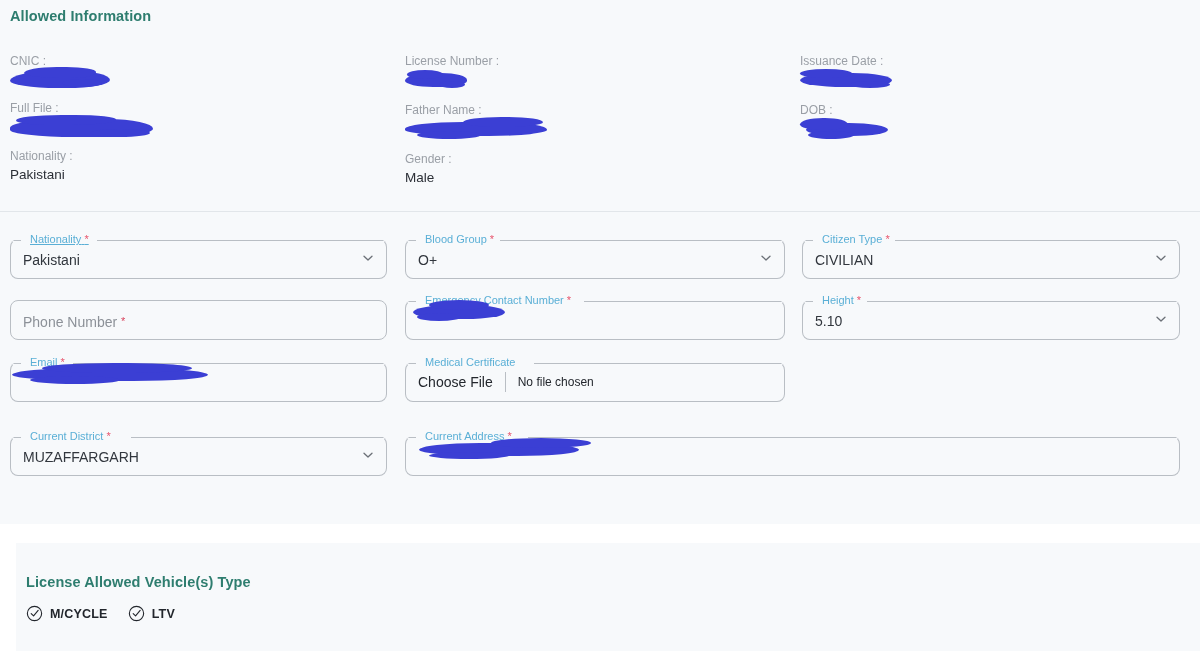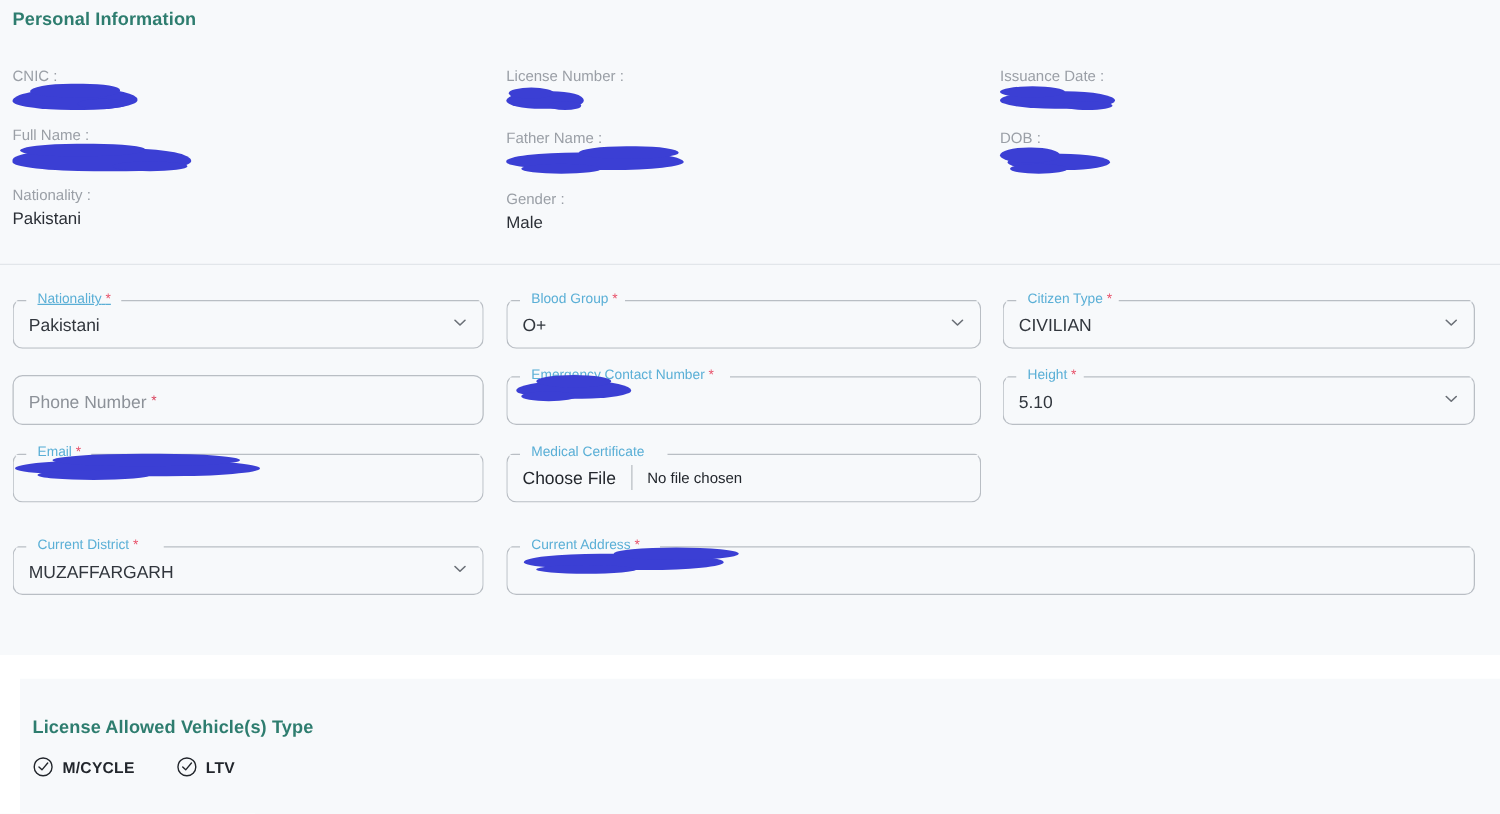--- a/index.html
+++ b/index.html
@@ -353,21 +353,21 @@
     position: absolute;
     left: 10px;
     top: 31px;
   }
   .vehicle-list {
     position: absolute;
     left: 10px;
     top: 62px;
     display: flex;
     align-items: center;
-    gap: 33px;
+    gap: 20px;
   }
   .vehicle-item {
     display: flex;
     align-items: center;
     gap: 7px;
   }
   .check-icon {
     width: 17px;
     height: 17px;
     display: block;
@@ -377,33 +377,33 @@
     font-weight: bold;
     color: #22262c;
     letter-spacing: 0.2px;
   }
 </style>
 </head>
 <body>
 
 <div class="panel panel-top">
 
-  <div class="section-heading heading-top">Personal Information</div>
+  <div class="section-heading heading-top">Allowed Information</div>
 
   <div class="info-grid">
 
     <div class="info-col c1">
       <div class="info-item">
         <span class="info-label">CNIC :</span>
         <span class="info-value">
           <span class="redact rd-cnic"></span>
         </span>
       </div>
       <div class="info-item">
-        <span class="info-label">Full Name :</span>
+        <span class="info-label">Full File :</span>
         <span class="info-value">
           <span class="redact rd-fullname"></span>
         </span>
       </div>
       <div class="info-item">
         <span class="info-label">Nationality :</span>
         <span class="info-value">Pakistani</span>
       </div>
     </div>
 

